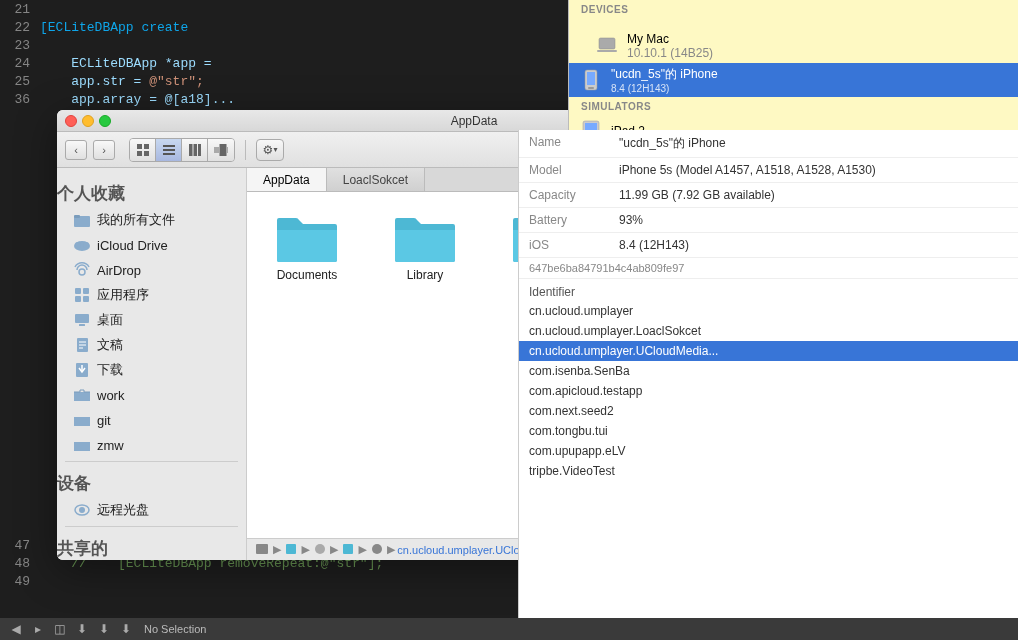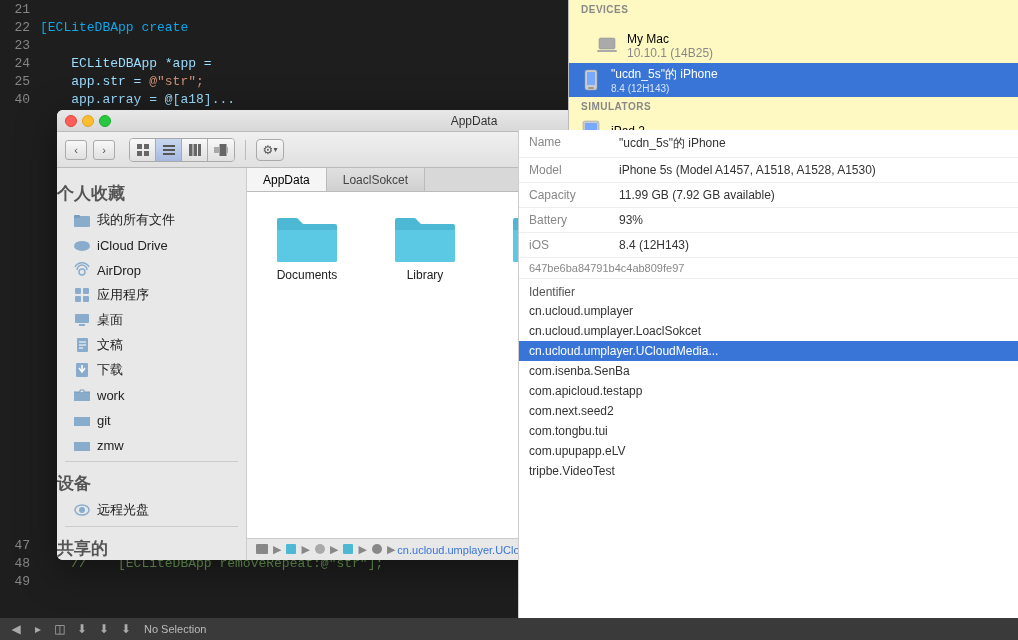--- a/index.html
+++ b/index.html
@@ -396,21 +396,21 @@
   </div>
   <div class="code-line">
     <span class="line-num">24</span>
     <span class="line-code"><span style="color:#9cdcfe">&nbsp;&nbsp;&nbsp;&nbsp;ECLiteDBApp *app =</span></span>
   </div>
   <div class="code-line">
     <span class="line-num">25</span>
     <span class="line-code"><span style="color:#9cdcfe">&nbsp;&nbsp;&nbsp;&nbsp;app.str = </span><span style="color:#ce9178">@"str";</span></span>
   </div>
   <div class="code-line">
-    <span class="line-num">40</span>
+    <span class="line-num">36</span>
     <span class="line-code"><span style="color:#9cdcfe">&nbsp;&nbsp;&nbsp;&nbsp;app.array = @[a18]...</span></span>
   </div>
 
   <div style="position:absolute; bottom:50px; left:0; width:580px;">
     <div class="code-line">
       <span class="line-num">47</span>
     </div>
     <div class="code-line">
       <span class="line-num">48</span>
       <span class="line-code"><span style="color:#6a9955">&nbsp;&nbsp;&nbsp;&nbsp;//&nbsp;&nbsp;&nbsp;&nbsp;[ECLiteDBApp removeRepeat:@"str"];</span></span>

